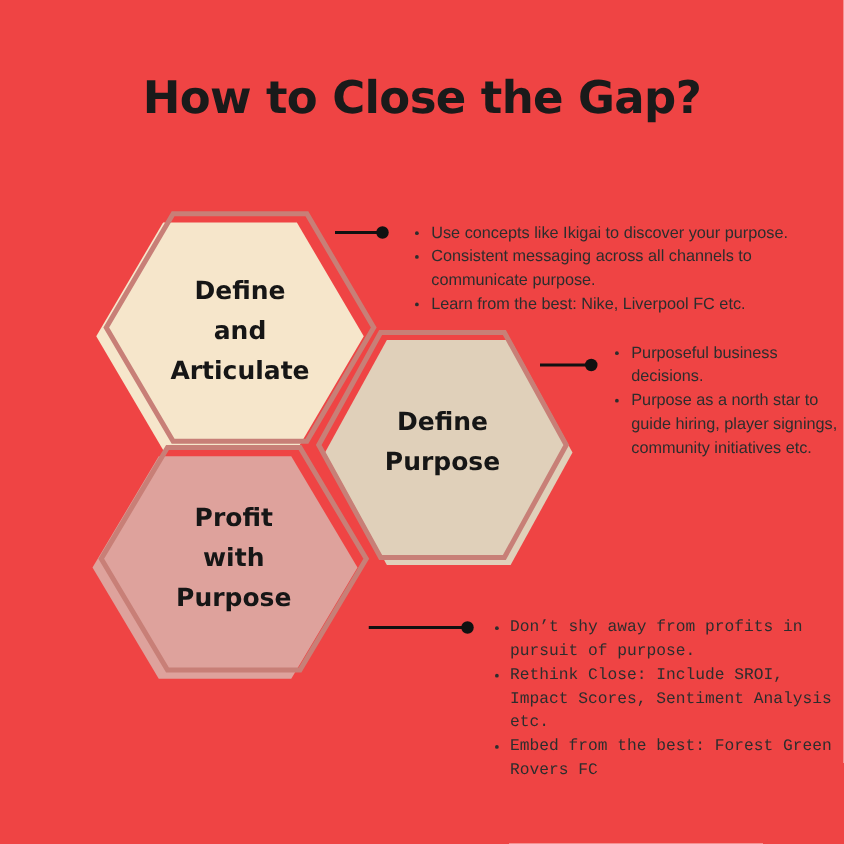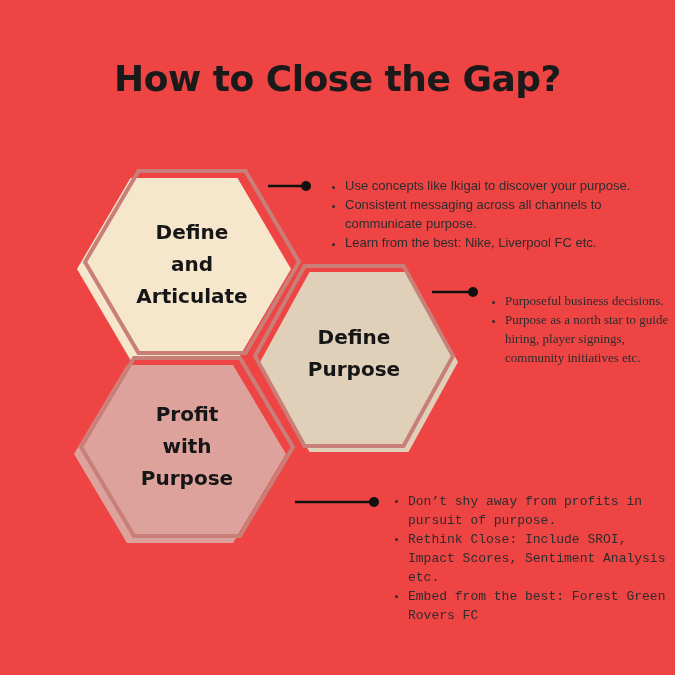--- a/index.html
+++ b/index.html
@@ -40,21 +40,21 @@
     position:absolute;
     margin:0;
     padding-left:14px;
     list-style:disc;
     font-size:13px;
     line-height:19px;
     color:#2d2d2d;
   }
   .blist li::marker{color:#2d2d2d;font-size:11px;}
   .list1{left:331px;top:176px;width:336px;}
-  .list2{left:491px;top:291px;width:168px;font-family:Liberation Serif, serif;}
+  .list2{left:491px;top:272px;width:168px;}
   .list3{left:394px;top:492px;width:266px;font-family:Liberation Mono, monospace;}
 </style>
 </head>
 <body>
 
 <div class="canvas">
 
   <h1 class="title">How to Close the Gap?</h1>
 
   <svg class="diagram-svg" width="675" height="675" viewBox="0 0 675 675">

